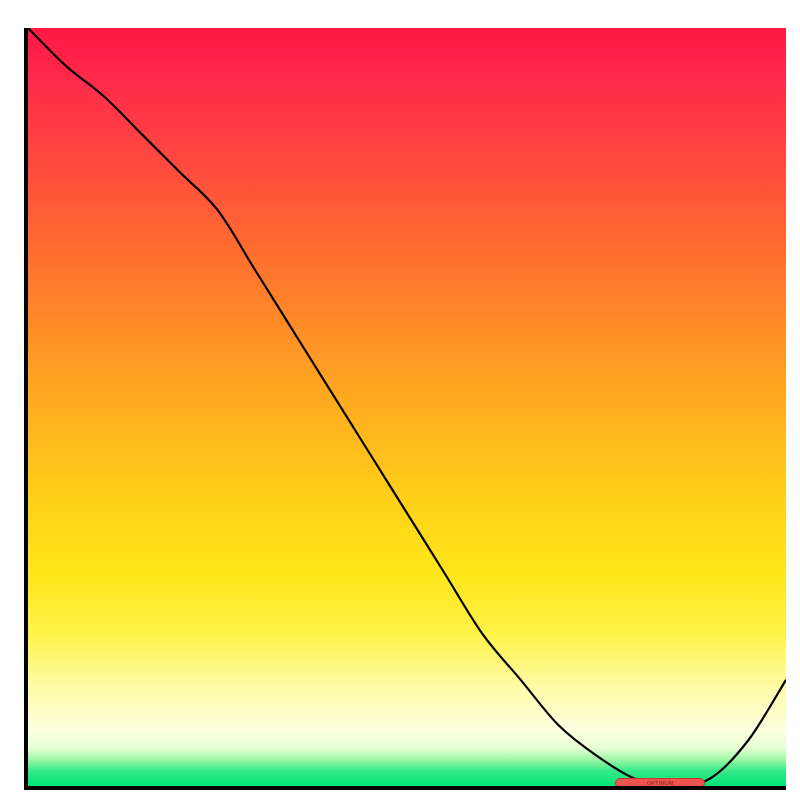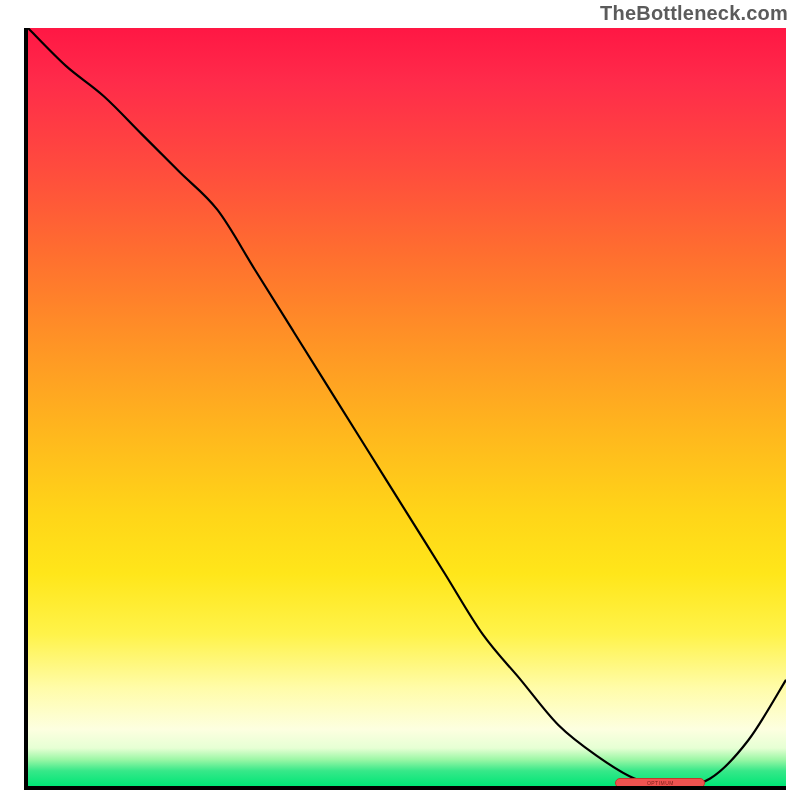--- a/index.html
+++ b/index.html
@@ -74,21 +74,20 @@
     text-align: center;
     overflow: hidden;
     white-space: nowrap;
     letter-spacing: 0.5px;
   }
 </style>
 </head>
 <body>
 
 <div class="container">
-  <div class="attribution">TheBottleneck.com</div>
 
   <div class="plot-area">
     <div class="gradient-fill"></div>
 
     <svg class="curve" viewBox="0 0 762 762" preserveAspectRatio="none">
       <path id="curve-path" fill="none" stroke="#000000" stroke-width="2.2" d="M 0 0 C 6.4 6.4, 25.4 26.7, 38.1 38.1 C 50.8 49.5, 63.5 57.1, 76.2 68.6 C 88.9 80.0, 101.6 94.0, 114.3 106.7 C 127.0 119.4, 139.7 132.1, 152.4 144.8 C 165.1 157.5, 177.8 166.4, 190.5 182.9 C 203.2 199.4, 215.9 223.5, 228.6 243.8 C 241.3 264.2, 254.0 284.5, 266.7 304.8 C 279.4 325.1, 292.1 345.4, 304.8 365.8 C 317.5 386.1, 330.2 406.4, 342.9 426.7 C 355.6 447.0, 368.3 467.4, 381.0 487.7 C 393.7 508.0, 406.4 528.3, 419.1 548.6 C 431.8 569.0, 444.5 591.8, 457.2 609.6 C 469.9 627.4, 482.6 640.1, 495.3 655.3 C 508.0 670.6, 520.7 688.3, 533.4 701.0 C 546.1 713.7, 558.8 722.6, 571.5 731.5 C 584.2 740.4, 596.9 749.3, 609.6 754.4 C 622.3 759.5, 635.0 762.0, 647.7 762.0 C 660.4 762.0, 673.1 762.0, 685.8 754.4 C 698.5 746.8, 711.2 732.8, 723.9 716.3 C 736.6 699.8, 755.6 665.5, 762.0 655.3"></path>
     </svg>
 
     <div class="marker" id="marker" style="width: 90px; left: 587.46px; top: 750.19px;">OPTIMUM</div>
   </div>

